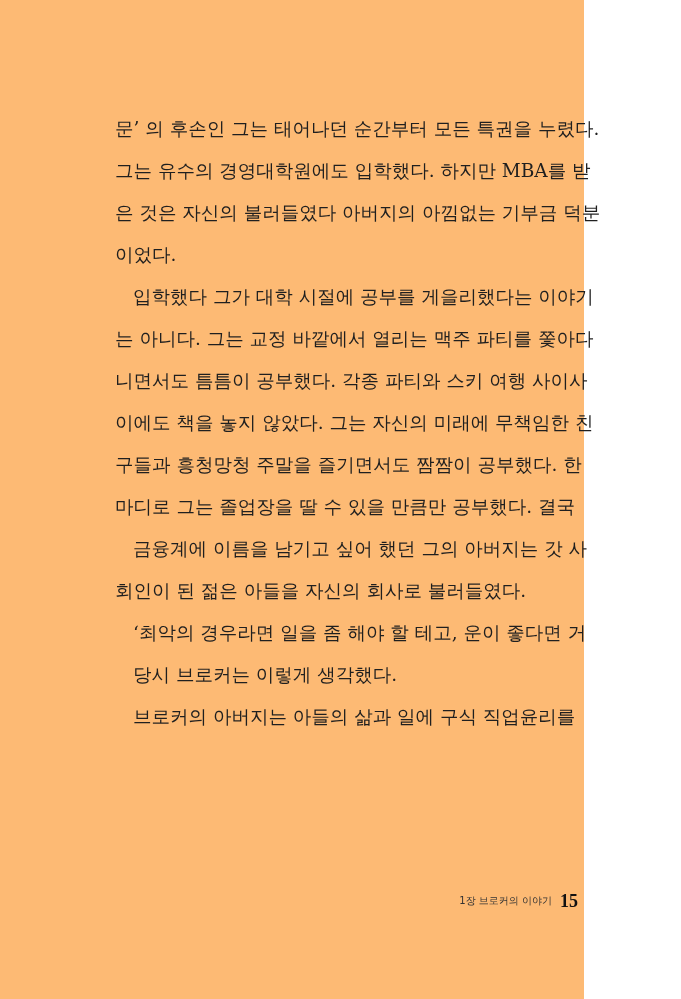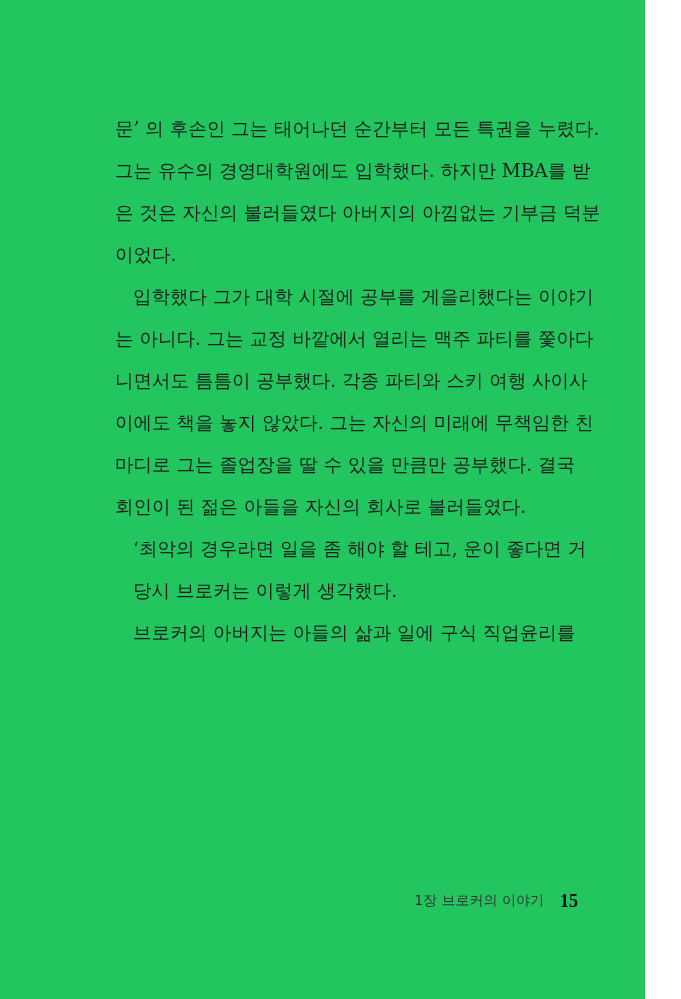--- a/index.html
+++ b/index.html
@@ -11,22 +11,22 @@
       width: 681px;
       height: 999px;
       position: relative;
       overflow: hidden;
       color: #1f1f1f;
       font-family: "DejaVu Serif", "Liberation Serif", serif;
     }
     .page {
       position: absolute;
       left: 0; top: 0;
-      width: 645px; height: 999px;
-      background: #22c55e;
+      width: 584px; height: 999px;
+      background: #fdba74;
     }
     .body-text {
       position: absolute;
       left: 115px;
       top: 108px;
       width: 460px;
     }
     .line {
       height: 42px;
       line-height: 42px;
@@ -46,23 +46,23 @@
       position: absolute;
       left: 400px;
       top: 886px;
       width: 178px;
       height: 30px;
       display: flex;
       align-items: center;
       justify-content: flex-end;
     }
     .running-head {
-      font-size: 14px;
+      font-size: 10px;
       color: #333333;
-      margin-right: 16px;
+      margin-right: 8px;
       font-family: "DejaVu Sans", "Liberation Sans", sans-serif;
     }
     .page-number {
       font-size: 18px;
       font-weight: bold;
       color: #111111;
       font-family: "Liberation Serif", "DejaVu Serif", serif;
     }
   </style>
 </head>
@@ -71,21 +71,23 @@
 <div class="page">
   <div class="body-text">
     <div class="line">문’ 의 후손인 그는 태어나던 순간부터 모든 특권을 누렸다.</div>
     <div class="line">그는 유수의 경영대학원에도 입학했다. 하지만 MBA를 받</div>
     <div class="line">은 것은 자신의 불러들였다 아버지의 아낌없는 기부금 덕분</div>
     <div class="line last">이었다.</div>
     <div class="line indent">입학했다 그가 대학 시절에 공부를 게을리했다는 이야기</div>
     <div class="line">는 아니다. 그는 교정 바깥에서 열리는 맥주 파티를 쫓아다</div>
     <div class="line">니면서도 틈틈이 공부했다. 각종 파티와 스키 여행 사이사</div>
     <div class="line">이에도 책을 놓지 않았다. 그는 자신의 미래에 무책임한 친</div>
+    <div class="line">구들과 흥청망청 주말을 즐기면서도 짬짬이 공부했다. 한</div>
     <div class="line">마디로 그는 졸업장을 딸 수 있을 만큼만 공부했다. 결국</div>
+    <div class="line indent">금융계에 이름을 남기고 싶어 했던 그의 아버지는 갓 사</div>
     <div class="line last">회인이 된 젊은 아들을 자신의 회사로 불러들였다.</div>
     <div class="line indent">‘최악의 경우라면 일을 좀 해야 할 테고, 운이 좋다면 거</div>
     <div class="line indent last">당시 브로커는 이렇게 생각했다.</div>
     <div class="line indent">브로커의 아버지는 아들의 삶과 일에 구식 직업윤리를</div>
   </div>
 
   <div class="footer">
     <span class="running-head">1장 브로커의 이야기</span>
     <span class="page-number">15</span>
   </div>

